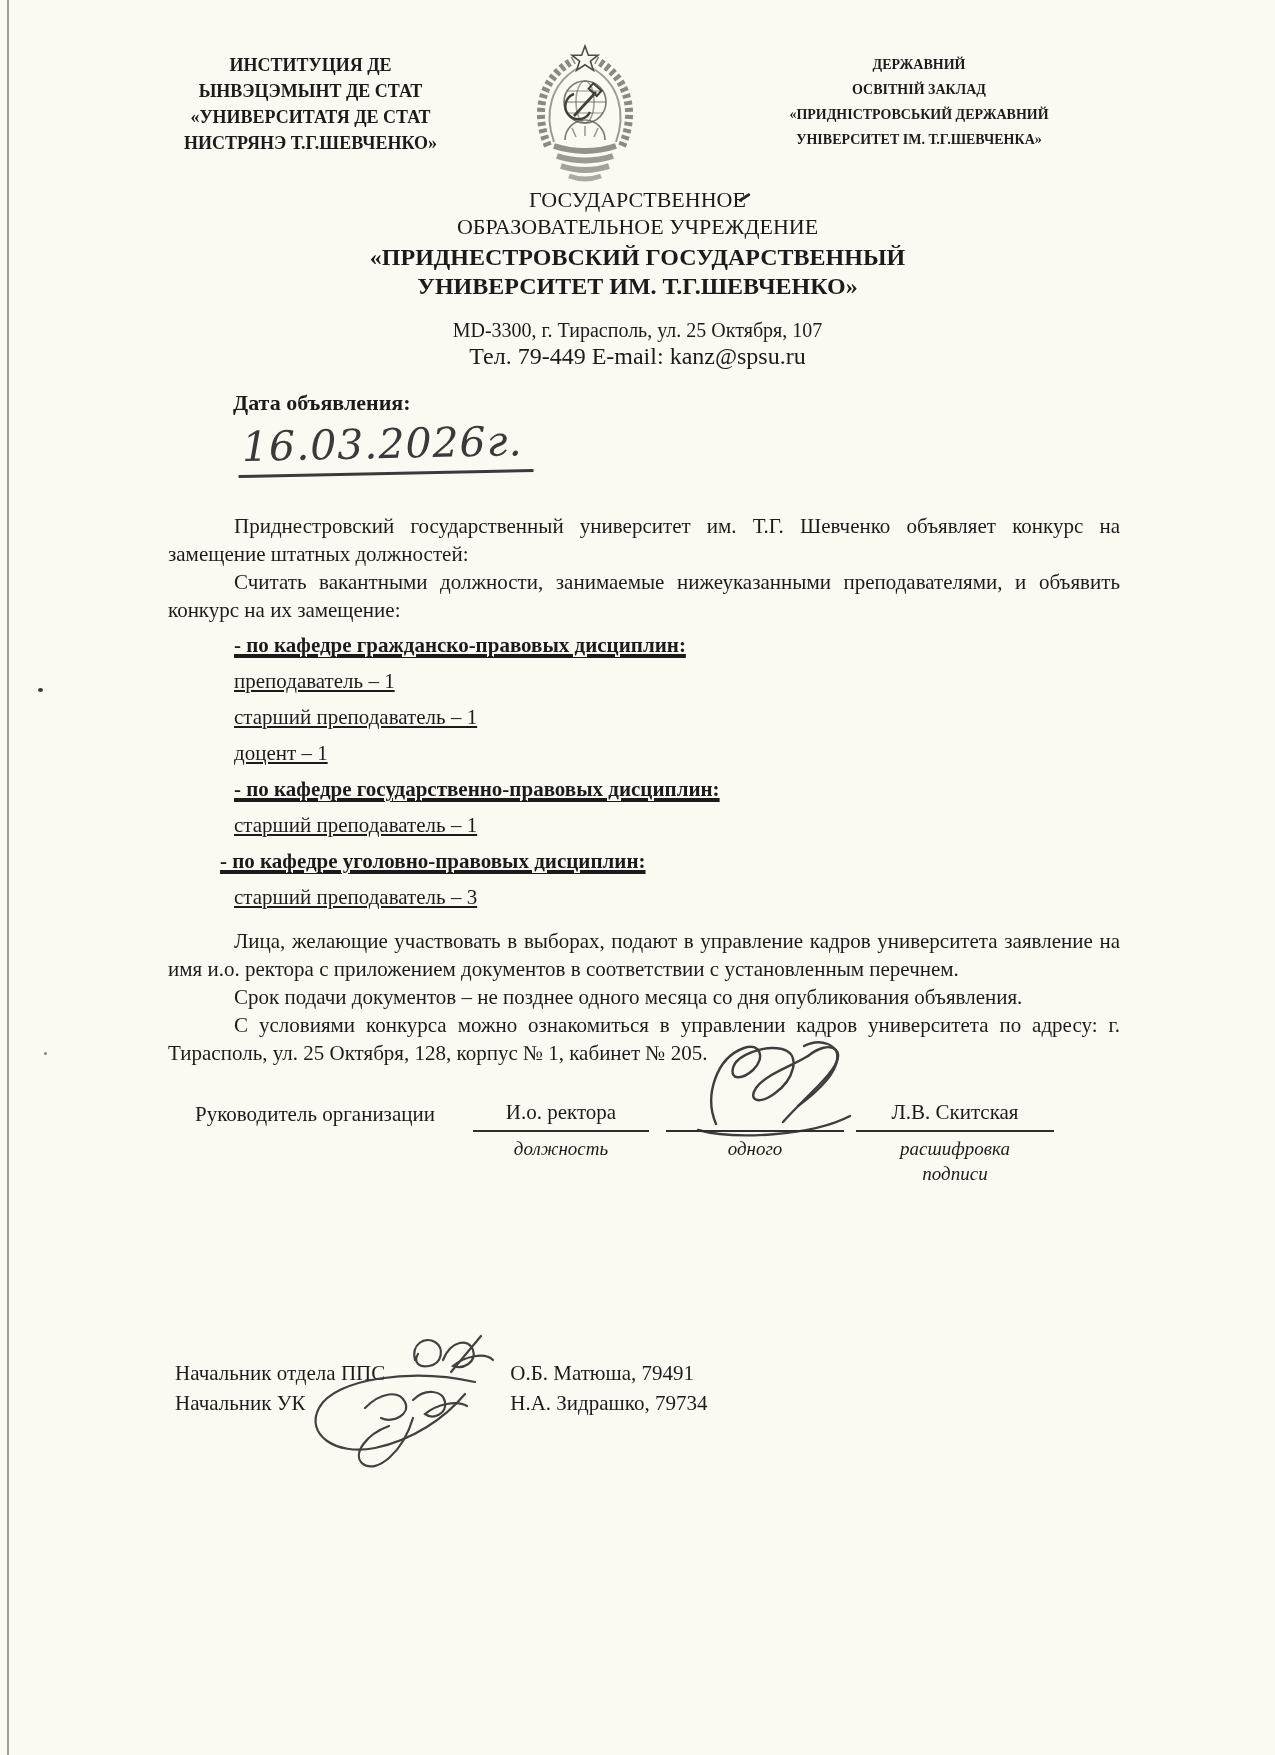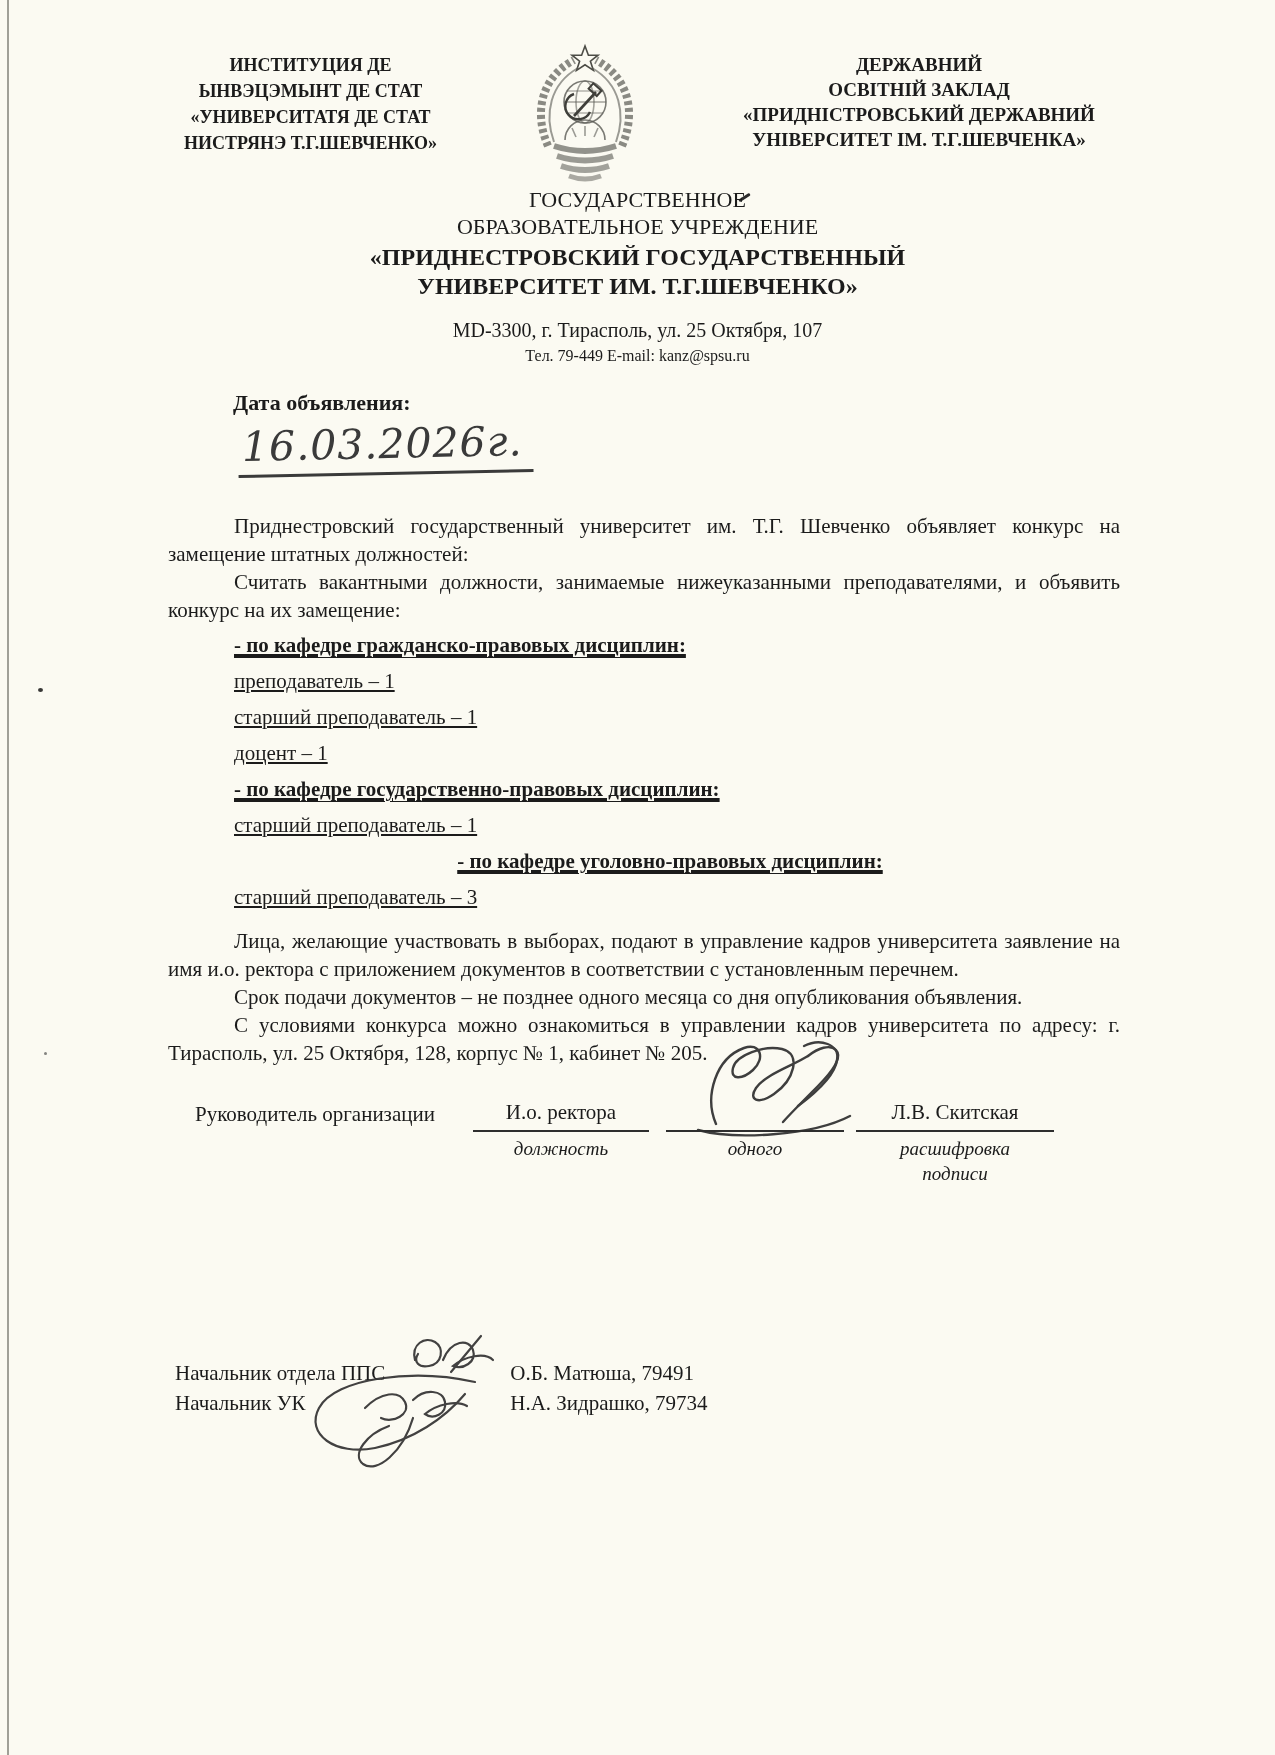--- a/index.html
+++ b/index.html
@@ -21,31 +21,31 @@
   .speck-2    { position: absolute; left: 44px; top: 1052px; width: 3px; height: 3px; background: #333; border-radius: 50%; opacity: .6; }
   .dash-mark  { position: absolute; left: 738px; top: 196px; width: 13px; height: 3px; background: #2b2b2b; transform: rotate(-32deg); border-radius: 2px; }
 
   
   .hdr-left {
     position: absolute; left: 158px; top: 52px; width: 305px;
     text-align: center; font-weight: bold; font-size: 18px; line-height: 26px;
   }
   .hdr-right {
     position: absolute; left: 688px; top: 52px; width: 462px;
-    text-align: center; font-weight: bold; font-size: 19px; line-height: 25px;
+    text-align: center; font-weight: bold; font-size: 14px; line-height: 25px;
   }
   .emblem { position: absolute; left: 524px; top: 42px; width: 122px; height: 145px; }
 
   
   .org { position: absolute; left: 10px; top: 186px; width: 1255px; text-align: center; }
   .org-l  { font-size: 22px; line-height: 27px; }
   .org-b  { font-size: 24px; font-weight: bold; line-height: 29px; }
   .org-b.first { margin-top: 3px; }
   .org-addr { font-size: 20px; line-height: 26px; margin-top: 16px; }
-  .org-tel  { font-size: 16px; line-height: 26px; }
+  .org-tel  { font-size: 24px; line-height: 26px; }
 
   
   .date-label { position: absolute; left: 233px; top: 390px; font-size: 22px; font-weight: bold; }
   .hand-date {
     position: absolute; left: 238px; top: 420px;
     font-family: "DejaVu Serif", serif; font-style: italic;
     font-size: 41px; letter-spacing: 1px; color: #3a3a3a;
     border-bottom: 3px solid #3a3a3a; padding: 0 10px 4px 4px;
     transform: rotate(-1.2deg);
   }
@@ -54,21 +54,21 @@
   .doc-body {
     position: absolute; left: 168px; top: 512px; width: 952px;
     font-size: 21px; line-height: 28px; text-align: justify;
   }
   .para { margin: 0; text-indent: 66px; }
   .dept-list { line-height: 36px; text-align: left; margin: 3px 0 12px 0; text-decoration: underline; }
   .dept-heading {
     font-weight: bold; margin-left: 66px;
     text-decoration: underline; text-decoration-thickness: 2px; text-underline-offset: 4px;
   }
-  .dept-heading.shift { margin-left: 52px; text-align: center; }
+  .dept-heading.shift { margin-left: 52px; }
   .pos-line { margin-left: 66px; }
 
   
   .sig-leader { position: absolute; left: 195px; top: 1102px; font-size: 21px; }
   .sig-col { position: absolute; top: 1100px; }
   .sig-col .sig-value {
     text-align: center; font-size: 21px; min-height: 27px;
     border-bottom: 2px solid #2e2e2e; padding-bottom: 3px;
   }
   .sig-col .sig-caption {

